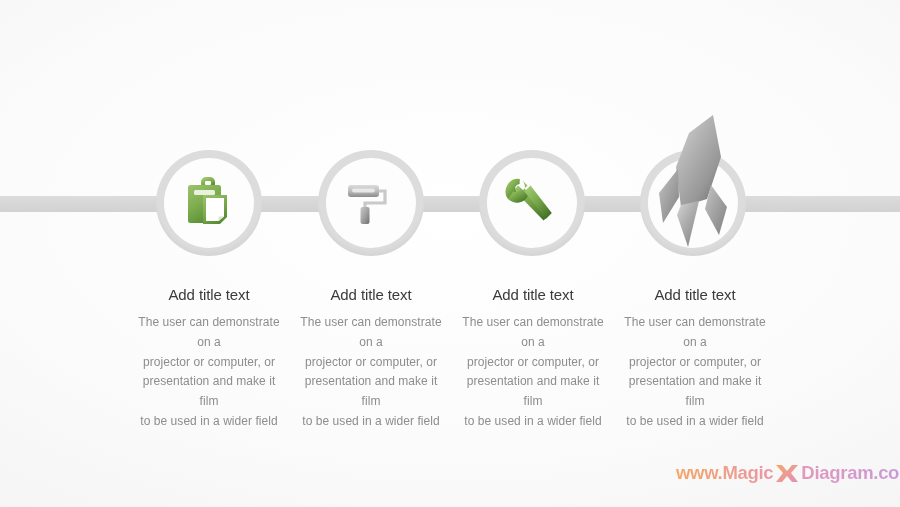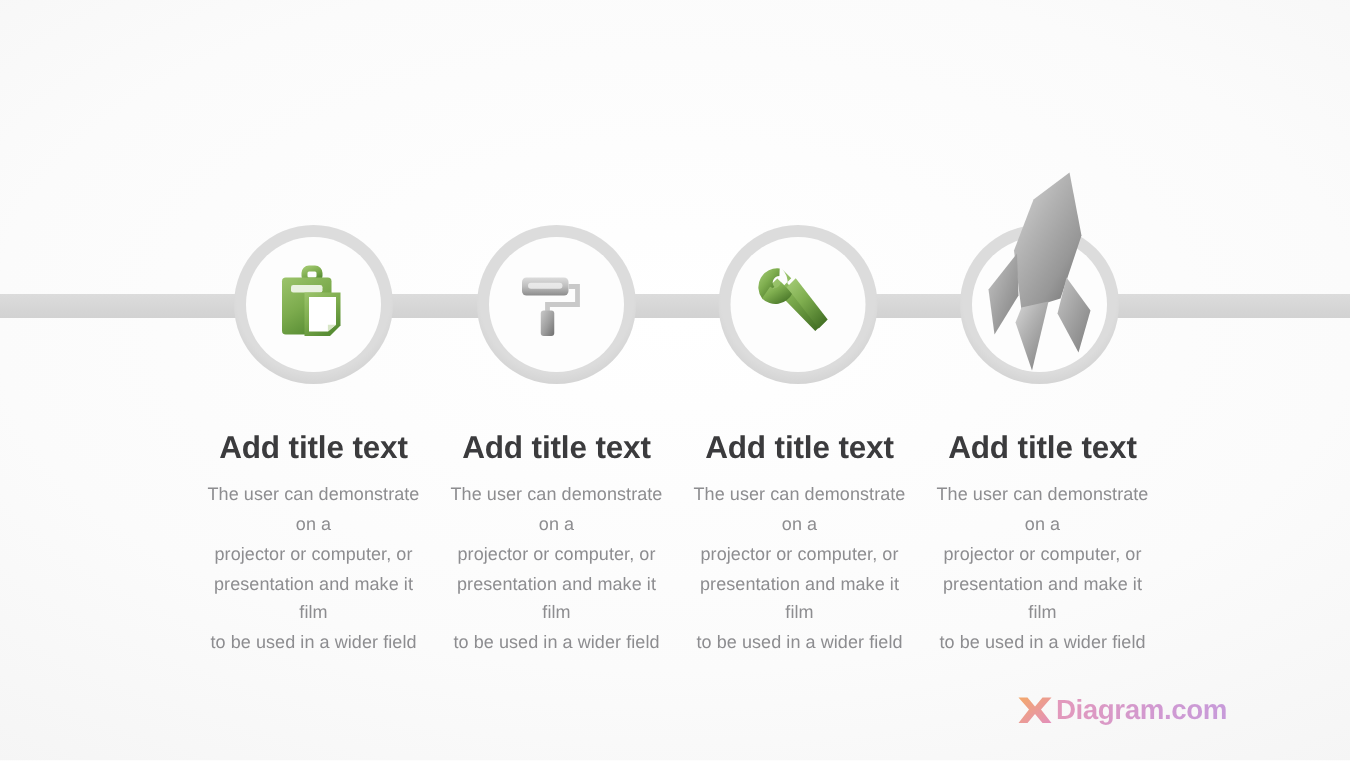--- a/index.html
+++ b/index.html
@@ -51,22 +51,22 @@
     top: 286px;
     width: 648px;
     display: flex;
   }
   .caption {
     width: 162px;
     text-align: center;
     padding: 0 4px;
   }
   .cap-title {
-    font-size: 21px;
-    font-weight: bold;
+    font-size: 15px;
+    font-weight: normal;
     color: #3b3b3d;
     letter-spacing: -0.1px;
     line-height: 1.2;
     white-space: nowrap;
   }
   .cap-body {
     margin-top: 9px;
     font-size: 12px;
     color: #8d8d90;
     line-height: 1.65;
@@ -295,20 +295,21 @@
         <div>The user can demonstrate on a</div>
         <div>projector or computer, or</div>
         <div>presentation and make it film</div>
         <div>to be used in a wider field</div>
       </div>
     </div>
 
   </div>
 
   <div id="watermark">
+    <span class="wm-a">www.Magic</span>
     <span class="wm-mark">
       <svg width="26" height="22" viewBox="0 0 26 22">
         <defs>
           <linearGradient id="wmGrad" x1="0" y1="0" x2="1" y2="1">
             <stop offset="0%" stop-color="#f4a35f"></stop>
             <stop offset="100%" stop-color="#e187b8"></stop>
           </linearGradient>
         </defs>
         <path d="M2 2 H8 L13 8 L18 2 H24 L17 10 L24 19 H18 L13 13 L8 19 H2 L9 10 Z" fill="url(#wmGrad)"></path>
       </svg>

